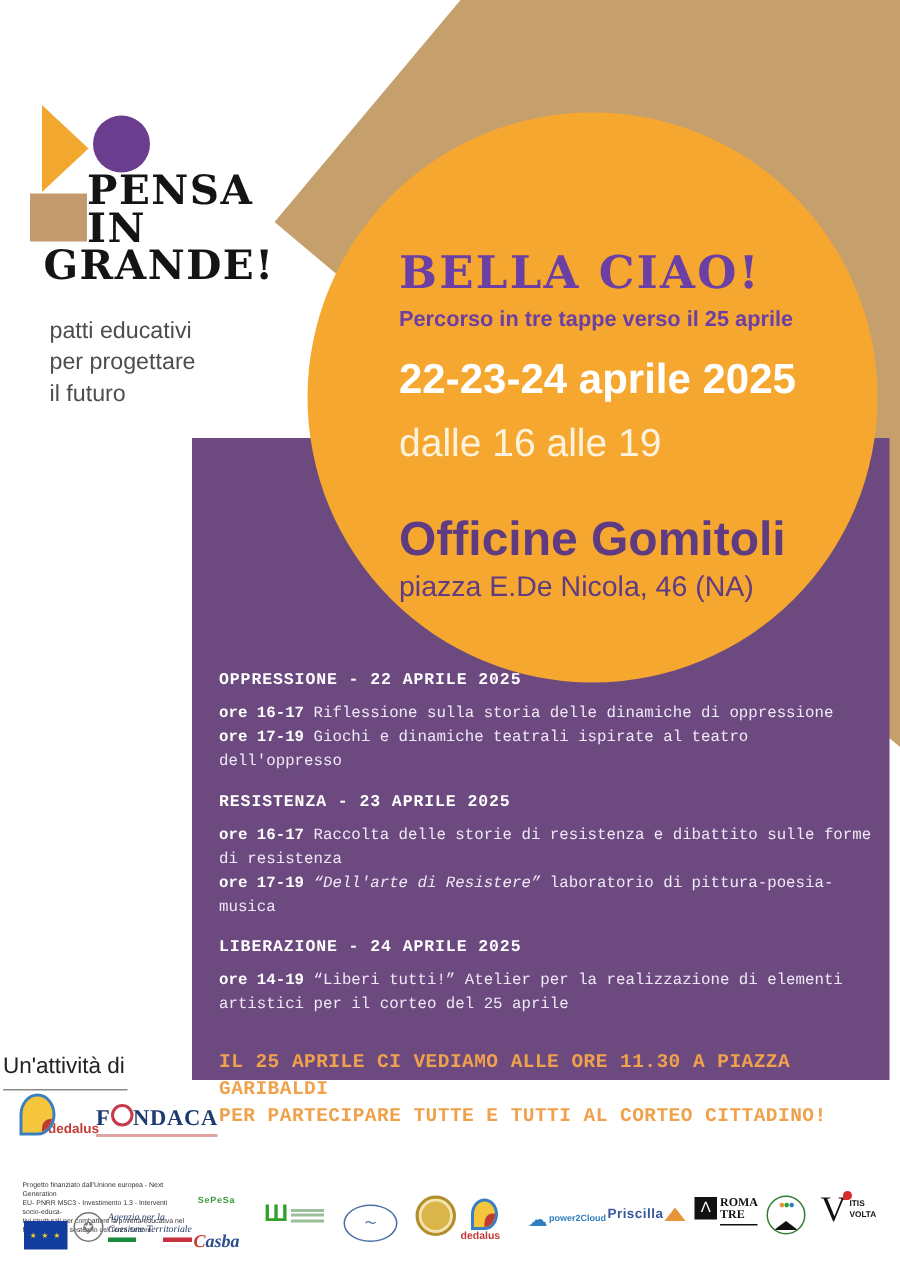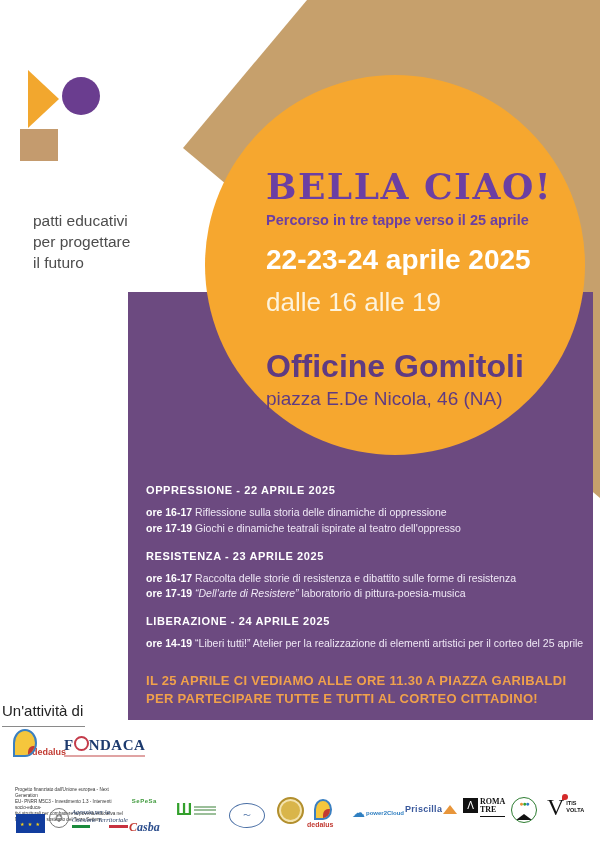--- a/index.html
+++ b/index.html
@@ -31,28 +31,28 @@
     background:#c49b6e;}
   .brand-name{position:absolute;left:58px;top:116px;
     font-family:"DejaVu Serif",serif;font-weight:900;color:#141414;
     font-size:27px;line-height:0.92;letter-spacing:1px;white-space:nowrap;}
   .brand-name .l3{margin-left:-29px;}
   .brand-tagline{position:absolute;left:33px;top:211px;
     font-size:15.5px;line-height:1.35;color:#4d4d4d;}
   
   .hero{position:absolute;left:266px;top:165px;width:310px;}
   .hero-title{font-family:"DejaVu Serif",serif;font-weight:900;
-    color:#6b3fa3;font-size:36px;letter-spacing:1.5px;white-space:nowrap;}
+    color:#6b3fa3;font-size:30px;letter-spacing:1.5px;white-space:nowrap;}
   .hero-sub{color:#6b3fa3;font-weight:700;font-size:14.5px;margin-top:5px;white-space:nowrap;}
   .hero-dates{color:#ffffff;font-weight:800;font-size:28px;margin-top:16px;white-space:nowrap;}
   .hero-time{color:#fdf3dc;font-weight:400;font-size:26px;margin-top:11px;}
   .hero-venue{color:#5f3b82;font-weight:800;font-size:32px;margin-top:30px;}
   .hero-address{color:#5f3b82;font-weight:400;font-size:19px;margin-top:3px;white-space:nowrap;}
   
-  .schedule{position:absolute;left:146px;top:484px;width:440px;color:#fff;}
+  .schedule{position:absolute;left:146px;top:448px;width:440px;color:#fff;font-family:Liberation Mono, monospace;}
   .sec{margin-bottom:13px;}
   .sec-head{font-size:11px;font-weight:800;letter-spacing:.6px;margin-bottom:9px;}
   .sec-row{font-size:10.5px;line-height:1.5;color:#efe8f5;}
   .sec-row b{font-weight:800;color:#fff;}
   .sec-row i{font-style:italic;}
   .announcement{margin-top:20px;color:#f0a14b;font-weight:800;
     font-size:13px;line-height:1.4;letter-spacing:.3px;}
   
   .activity{position:absolute;left:2px;top:702px;font-size:15px;color:#222;
     padding-bottom:7px;border-bottom:1.5px solid #8a8a8a;width:83px;}
@@ -126,20 +126,25 @@
 
 <div class="poster">
 
   <div class="tan-shape"></div>
   <div class="purple-box"></div>
   <div class="orange-circle"></div>
 
   <div class="brand-tri"></div>
   <div class="brand-circle"></div>
   <div class="brand-square"></div>
+  <div class="brand-name">
+    <div class="l1">PENSA</div>
+    <div class="l2">IN</div>
+    <div class="l3">GRANDE!</div>
+  </div>
   <div class="brand-tagline">
     <div>patti educativi</div>
     <div>per progettare</div>
     <div>il futuro</div>
   </div>
 
   <div class="hero">
     <div class="hero-title">BELLA CIAO!</div>
     <div class="hero-sub">Percorso in tre tappe verso il 25 aprile</div>
     <div class="hero-dates">22-23-24 aprile 2025</div>

